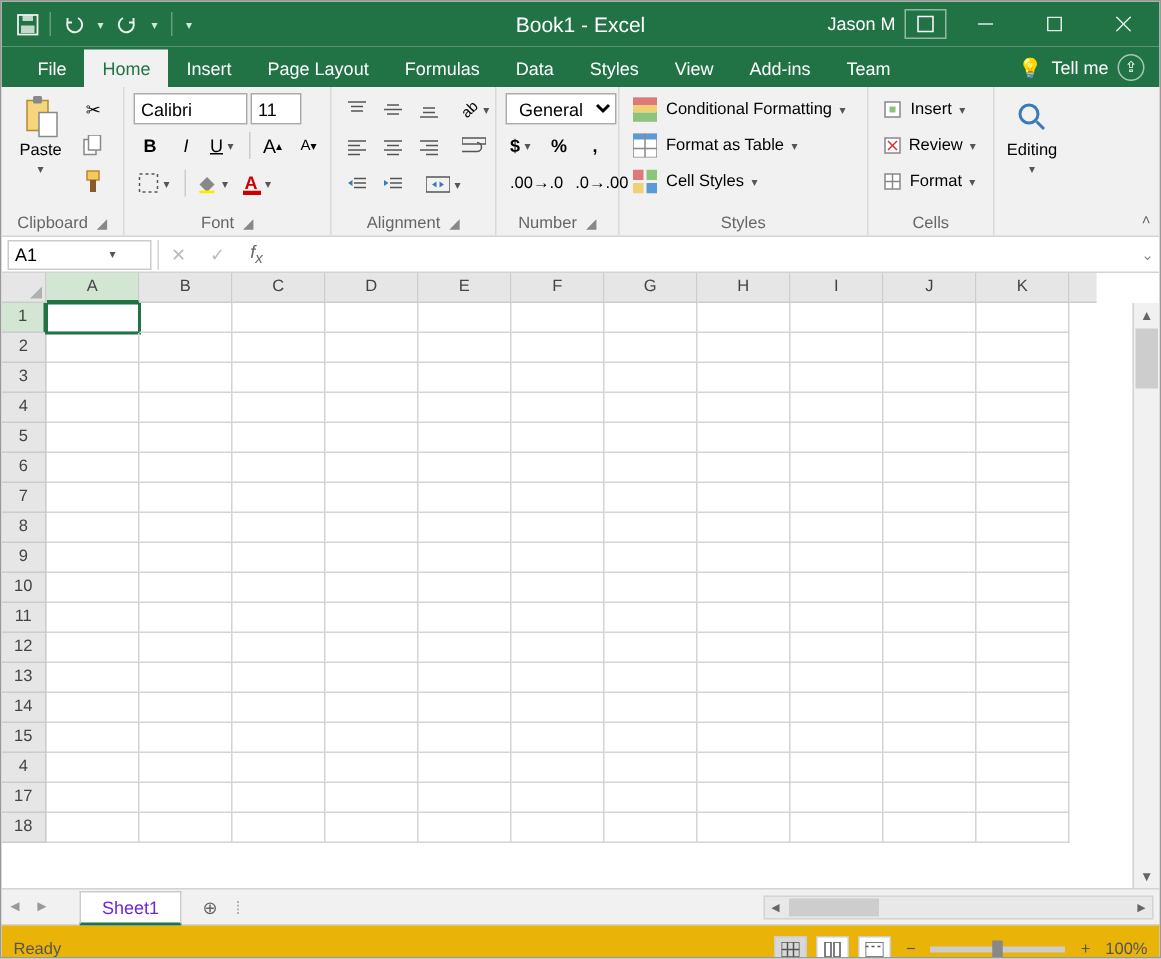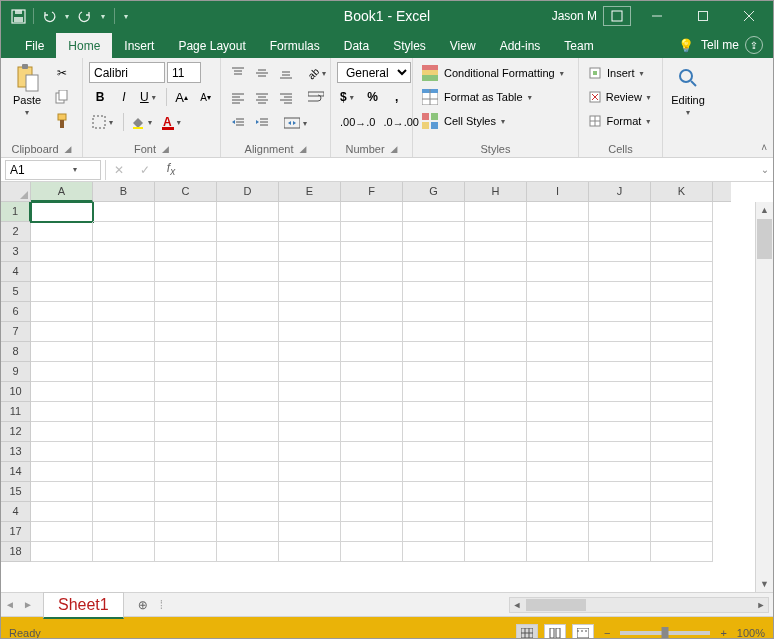--- a/index.html
+++ b/index.html
@@ -52,21 +52,21 @@
 .cells { position:relative; flex:1; }
 .cell-row { display:flex; height:20px; }
 .cell { width:62px; border-right:1px solid #d4d4d4; border-bottom:1px solid #d4d4d4; }
 .cell.active { outline:2px solid #217346; outline-offset:-1px; }
 .vscroll { width:18px; background:#f1f1f1; border-left:1px solid #d4d4d4; display:flex; flex-direction:column; }
 .vscroll .thumb { background:#cdcdcd; flex:0 0 40px; margin:1px;}
 .vscroll .arr { height:16px; display:flex;align-items:center;justify-content:center; font-size:9px; color:#666;}
 
 .sheet-tabs { height:24px; background:#f1f1f1; border-top:1px solid #d4d4d4; display:flex; align-items:center; }
 .nav-arr { width:18px; text-align:center; color:#999; font-size:10px;}
-.sheet-tab { padding: 3px 14px; background:#fff; border:1px solid #ccc; border-bottom:2px solid #217346; color:#b91c1c; font-size:16px; margin-left:6px; position:relative; top:1px;}
+.sheet-tab { padding: 3px 14px; background:#fff; border:1px solid #ccc; border-bottom:2px solid #217346; color:#6d28d9; font-size:12px; margin-left:16px; position:relative; top:1px;}
 .add-sheet { width:22px; height:22px; display:flex;align-items:center;justify-content:center; margin-left:8px; color:#666; border:1px solid transparent; border-radius:50%;}
 .hscroll-area { flex:1; display:flex; align-items:center; justify-content:flex-end; gap:2px; padding-right:4px;}
 .hscroll { flex:0 0 260px; height:16px; background:#e8e8e8; border:1px solid #d4d4d4; display:flex; align-items:center;}
 .hscroll .thumb { width:60px; height:12px; background:#cdcdcd; margin:0 2px;}
 .hscroll .arr { width:14px; text-align:center; font-size:9px; color:#666;}
 .splitter { color:#aaa; font-size:12px; padding:0 6px;}
 
 .statusbar { height:32px; background:#eab308; border-top:1px solid #d4d4d4; display:flex; align-items:center; padding:0 8px; font-size:11px; color:#555;}
 .statusbar .right { margin-left:auto; display:flex; align-items:center; gap:6px;}
 .view-btn { width:22px; height:18px; border:1px solid #ccc; display:flex;align-items:center;justify-content:center; font-size:10px; background:#fff;}

